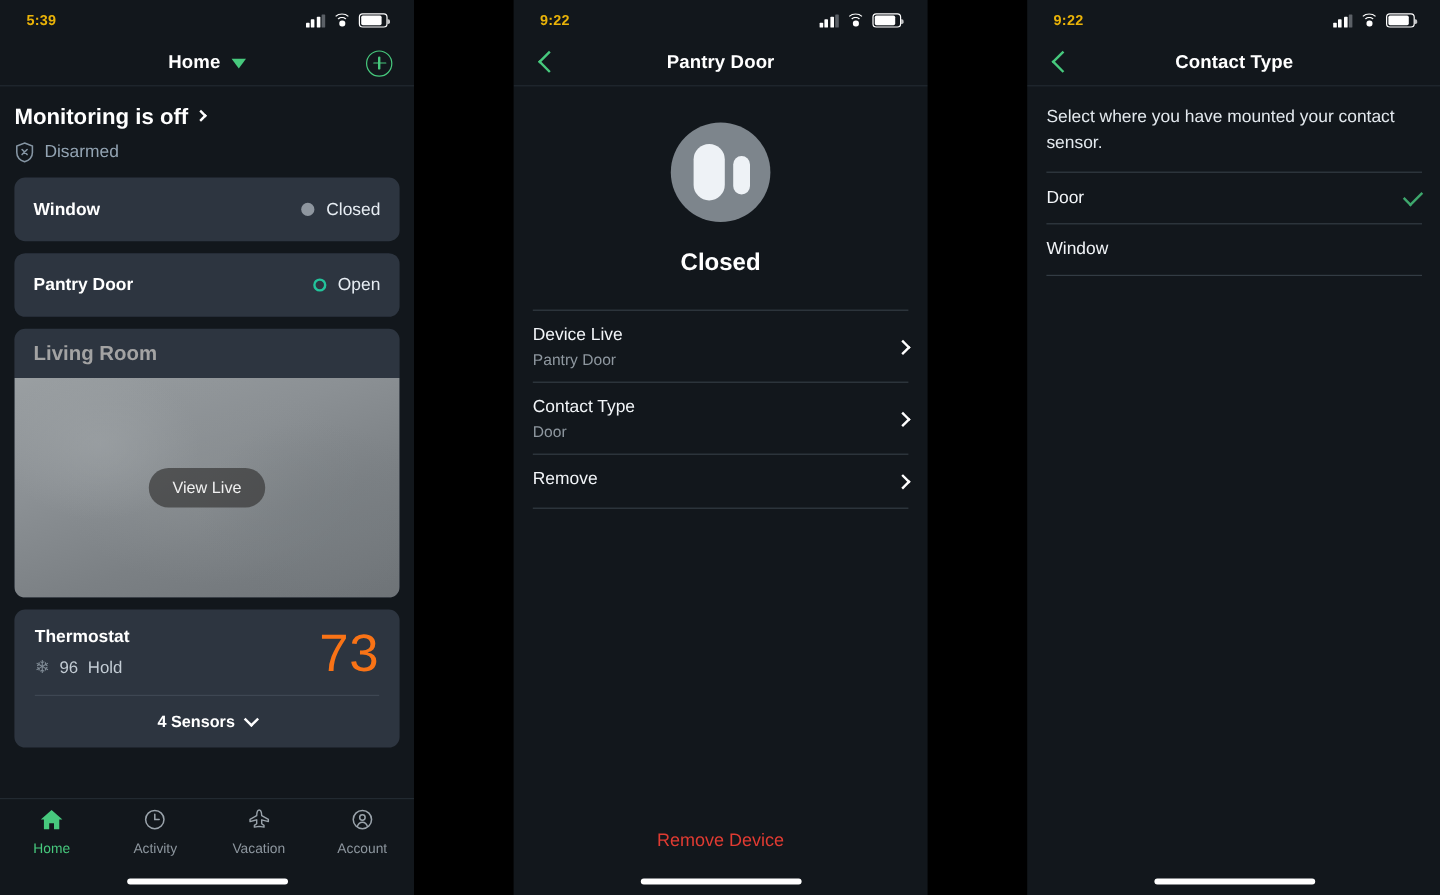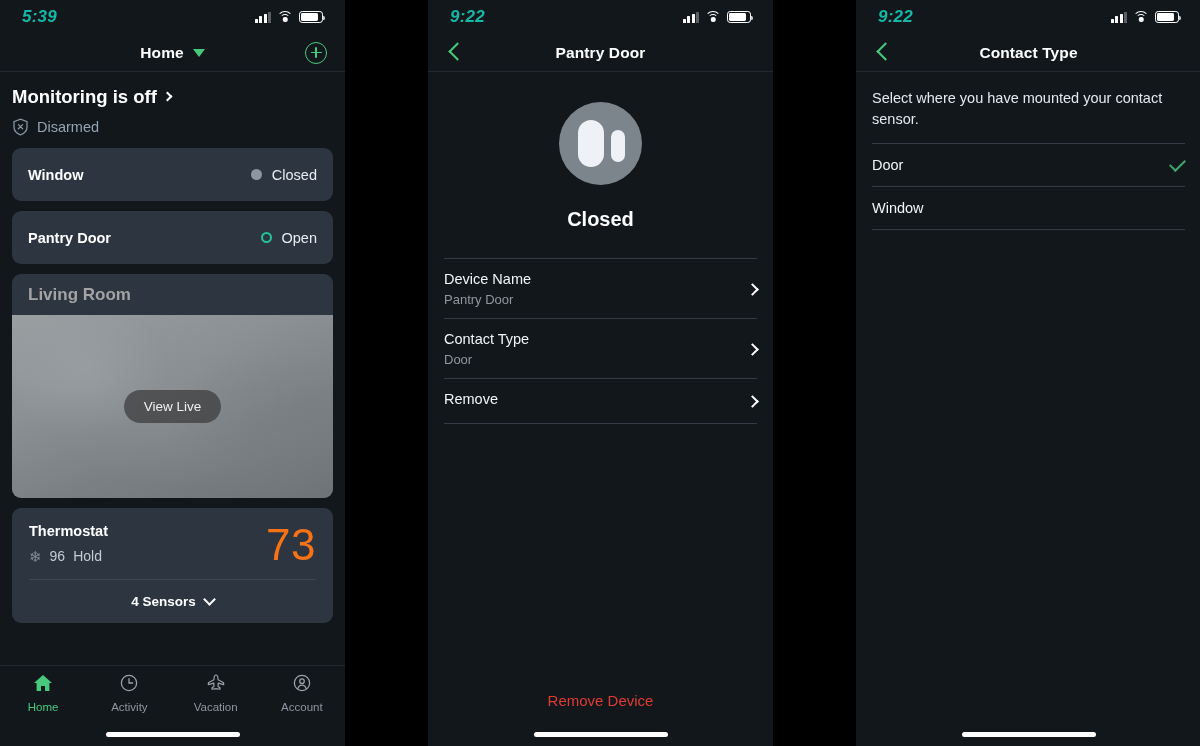--- a/index.html
+++ b/index.html
@@ -18,21 +18,21 @@
     overflow: hidden;
     flex: 0 0 345px;
   }
   .gap { flex: 0 0 83px; background:#000; height:746px; }
 
   
   .statusbar {
     height: 34px; display:flex; align-items:center; justify-content:space-between;
     padding: 0 22px 0 22px;
   }
-  .sb-time { color:#14b8a6; font-size:17px; font-weight:600; letter-spacing:.2px;font-style:italic; }
+  .sb-time { color:#eab308; font-size:12px; font-weight:600; letter-spacing:.2px; }
   .sb-right { display:flex; align-items:center; gap:6px; }
   .bars { display:flex; align-items:flex-end; gap:1.6px; height:11px; }
   .bars i { width:2.8px; background:#fff; border-radius:.6px; display:block; }
   .bars i:nth-child(1){height:4px;background:#fff}
   .bars i:nth-child(2){height:6.5px;background:#fff}
   .bars i:nth-child(3){height:9px;background:#fff}
   .bars i:nth-child(4){height:11px;background:#5b6066}
   .wifi { width:16px; height:12px; position:relative; }
   .wifi span { position:absolute; left:50%; transform:translateX(-50%); border:1.6px solid #fff; border-bottom-color:transparent; border-left-color:transparent; border-right-color:transparent; border-radius:50%; }
   .wifi span.a { width:16px; height:16px; top:0; }
@@ -321,21 +321,21 @@
           <span class="big"></span>
           <span class="small"></span>
         </div>
         <div class="hero-state">Closed</div>
       </div>
 
       <div class="settings">
 
         <div class="set-row">
           <div class="set-left">
-            <span class="set-title">Device Name</span>
+            <span class="set-title">Device Live</span>
             <span class="set-value">Pantry Door</span>
           </div>
           <span class="chev-r"></span>
         </div>
 
         <div class="set-row">
           <div class="set-left">
             <span class="set-title">Contact Type</span>
             <span class="set-value">Door</span>
           </div>

